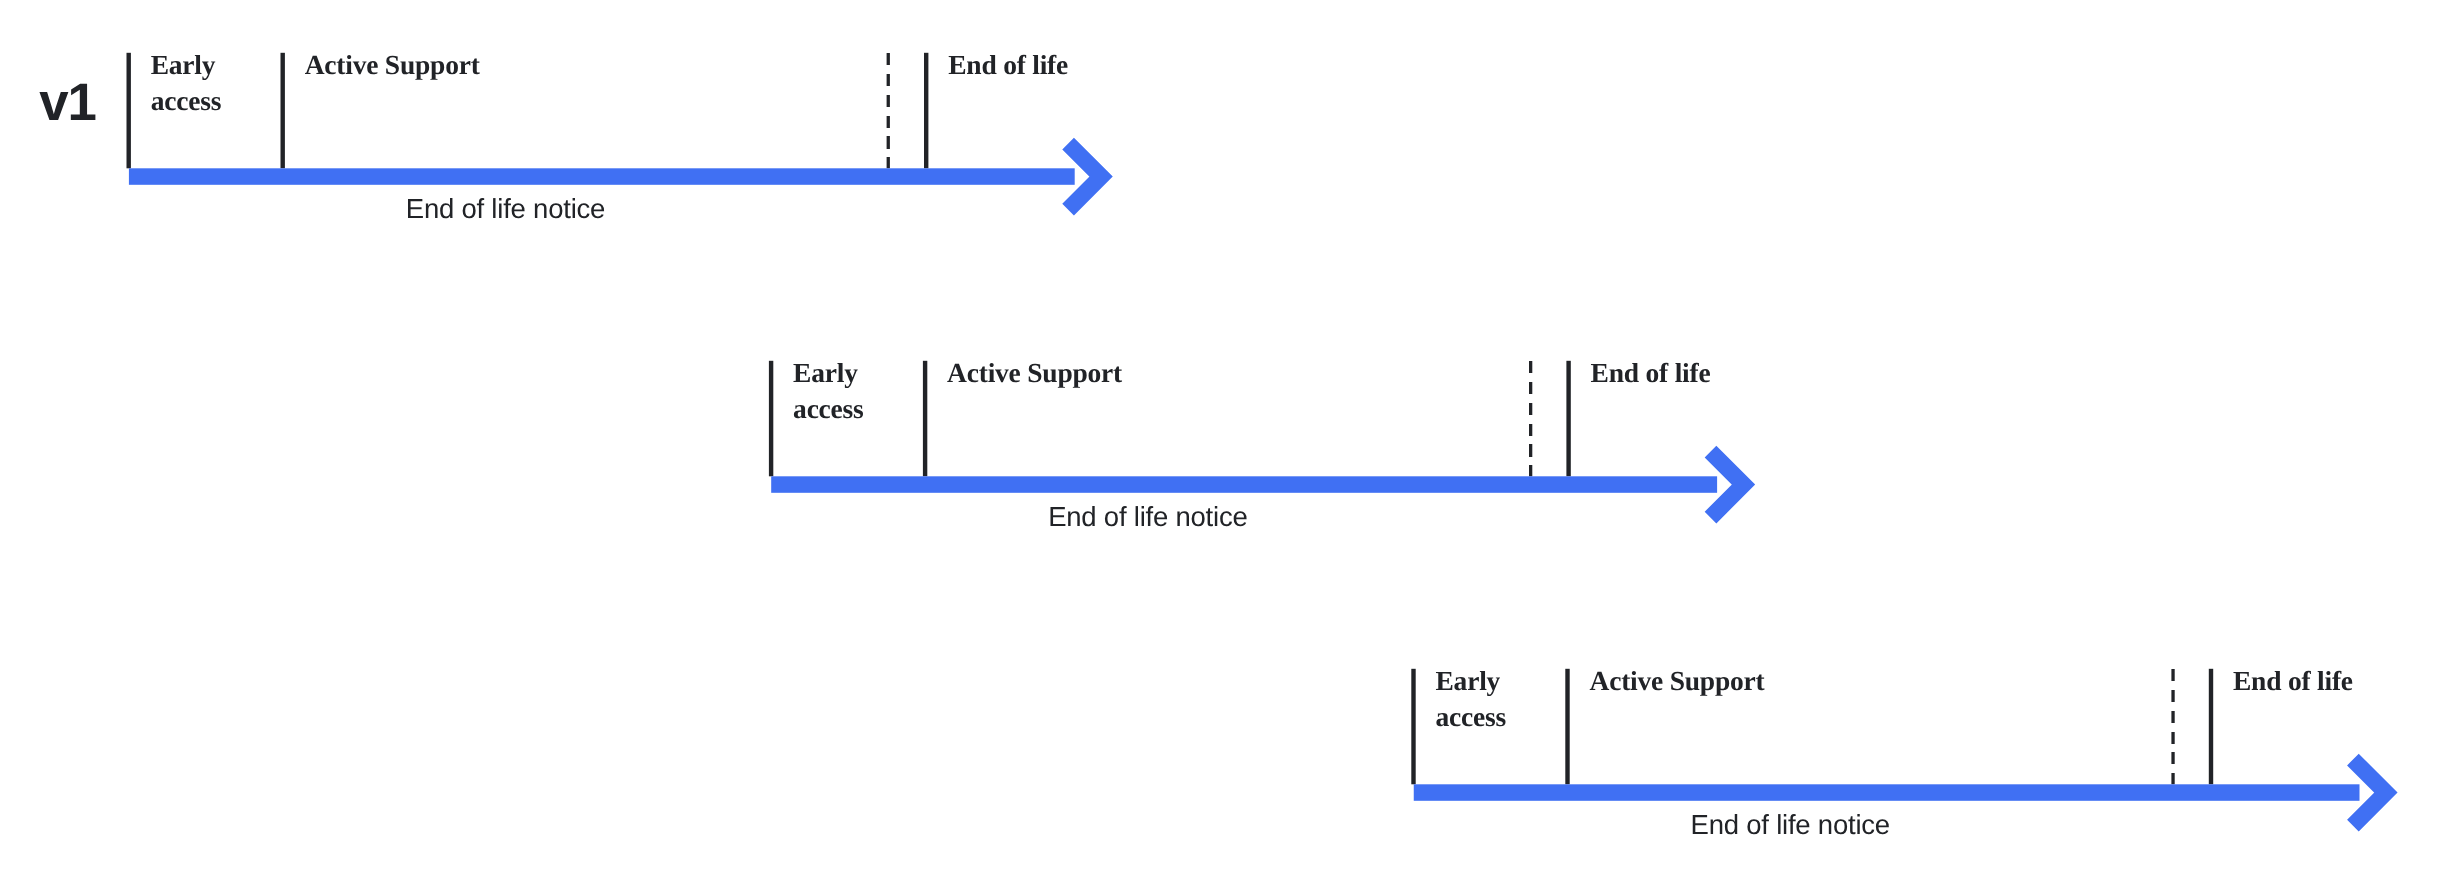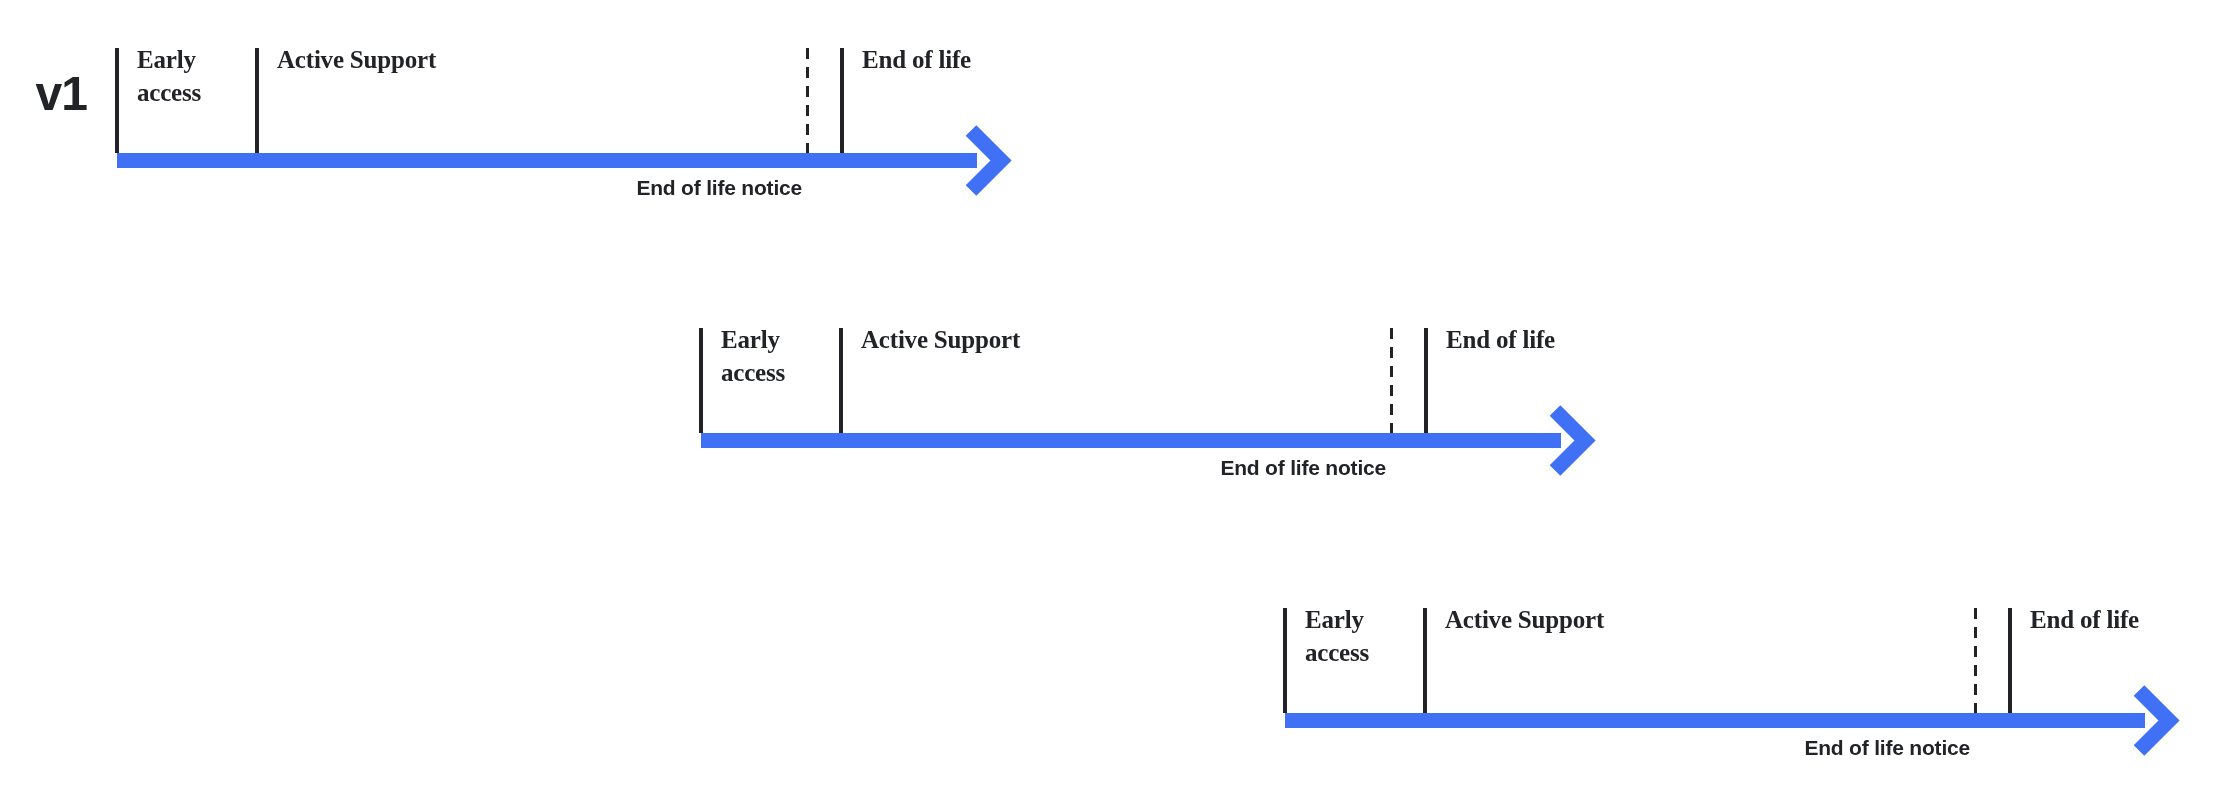--- a/index.html
+++ b/index.html
@@ -58,23 +58,23 @@
     font-family:Liberation Serif, serif;
   }
   .phase-early{left:calc(var(--x0) + 20px);width:106px;white-space:normal;}
   .phase-active{left:calc(var(--x0) + 160px);}
   .phase-eol{left:calc(var(--x0) + 745px);text-align:right;}
   .notice{
     position:absolute;
     top:calc(var(--y0) + 23px);
     left:var(--x0);
     width:685px;
-    text-align:right;
-    font-size:21px;
-    font-weight:700;
+    text-align:center;
+    font-size:25px;
+    font-weight:400;
     letter-spacing:-0.2px;
   }
   .arrow{
     position:absolute;
     left:var(--x0);
     top:calc(var(--y0) - 40px);
   }
   .shaft{fill:var(--accent);}
   .head{stroke:var(--accent);stroke-width:15;fill:none;stroke-linejoin:miter;stroke-linecap:butt;}
 </style>

